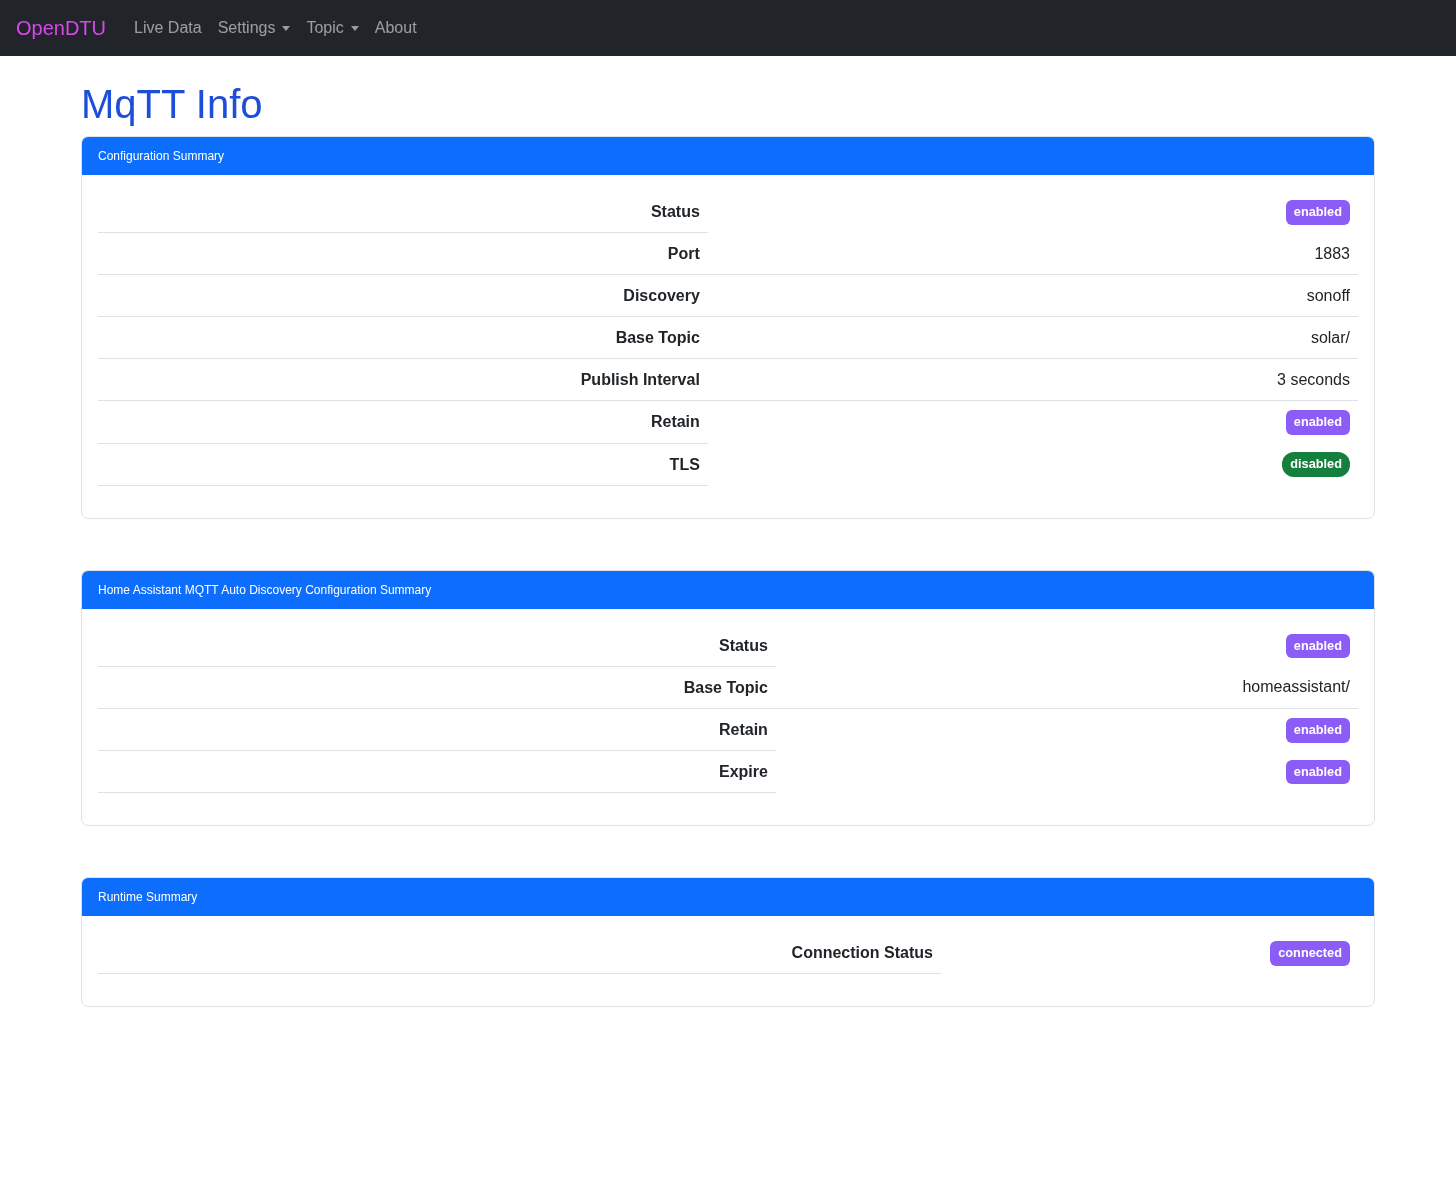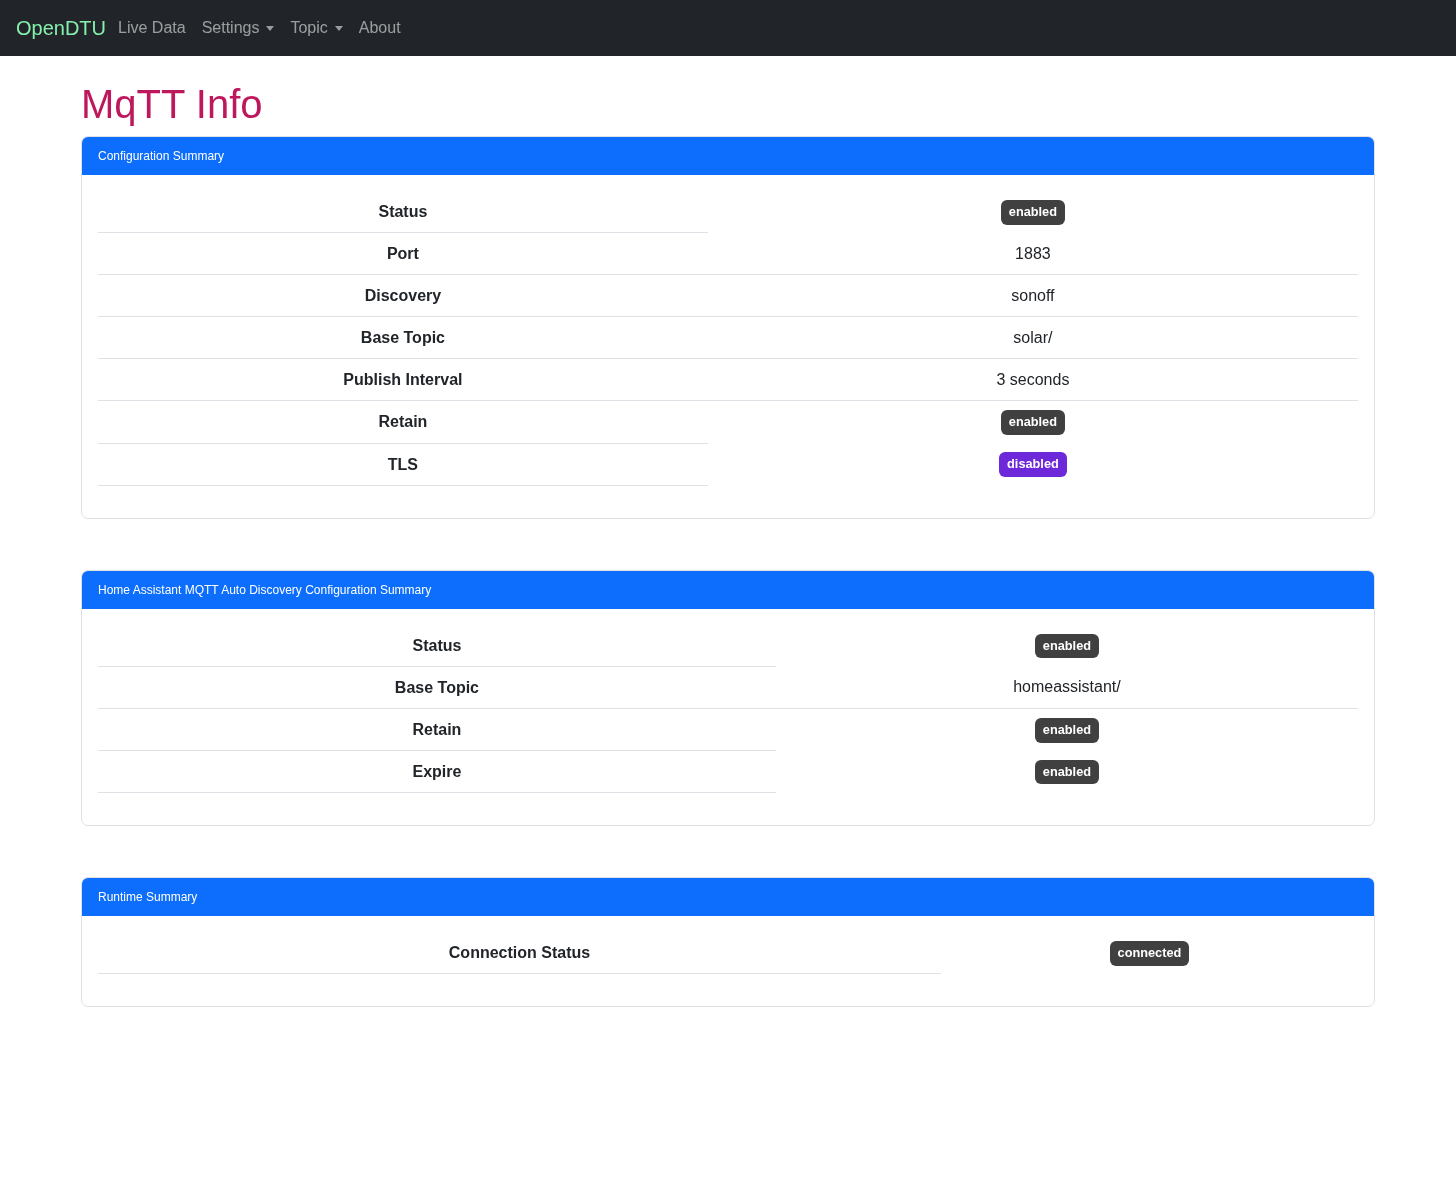--- a/index.html
+++ b/index.html
@@ -14,24 +14,25 @@
 
   
   .navbar {
     background: #212529;
     height: 56px;
     display: flex;
     align-items: center;
     padding: 0 16px;
   }
   .navbar-brand {
-    color: #86efac;
+    color: #d946ef;
     font-size: 20px;
     font-weight: 500;
     text-decoration: none;
+    margin-right: 16px;
     white-space: nowrap;
     cursor: pointer;
   }
   .navbar-nav { display: flex; align-items: center; list-style: none; margin: 4px; padding: 0; }
   .nav-link {
     color: rgba(255,255,255,0.55);
     font-size: 16px;
     padding: 8px;
     text-decoration: none;
     white-space: nowrap;
@@ -48,21 +49,21 @@
     border-top: 5px solid rgba(255,255,255,0.55);
   }
 
   
   .container { width: 1294px; margin: 0 auto; }
   h1.page-title {
     font-size: 40px;
     font-weight: 500;
     line-height: 46px;
     margin: 25px 0 9px 0;
-    color: #be185d;
+    color: #1d4ed8;
   }
 
   
   .card {
     border: 1px solid #dee2e6;
     border-radius: 7px;
     margin-bottom: 51px;
     background: #fff;
   }
   .card-header {
@@ -75,21 +76,21 @@
   }
   .card-body { padding: 16px; }
 
   table.info-table {
     width: 100%;
     border-collapse: collapse;
     margin-bottom: 16px;
     table-layout: fixed;
   }
   .info-table th, .info-table td {
-    text-align: center;
+    text-align: right;
     vertical-align: top;
     padding: 8px;
     font-size: 16px;
     line-height: 25px;
     border-bottom: 1px solid #dee2e6;
   }
   .info-table th { font-weight: 700; }
   .info-table td { font-weight: 400; }
   .info-table td.badge-cell { border-bottom: none; }
 
@@ -97,22 +98,22 @@
     display: inline-block;
     font-size: 12.75px;
     font-weight: 700;
     line-height: 1;
     color: #ffffff;
     padding: 6px 8px;
     border-radius: 6px;
     vertical-align: top;
     margin-top: 1px;
   }
-  .badge.success { background: #404040; }
-  .badge.danger  { background: #6d28d9; }
+  .badge.success { background: #8b5cf6; }
+  .badge.danger  { background: #15803d; border-radius: 12px; }
 </style>
 </head>
 <body>
 
 <div class="page">
 
   <nav class="navbar">
     <a class="navbar-brand">OpenDTU</a>
     <ul class="navbar-nav" id="nav-items">
         <li><a class="nav-link">

